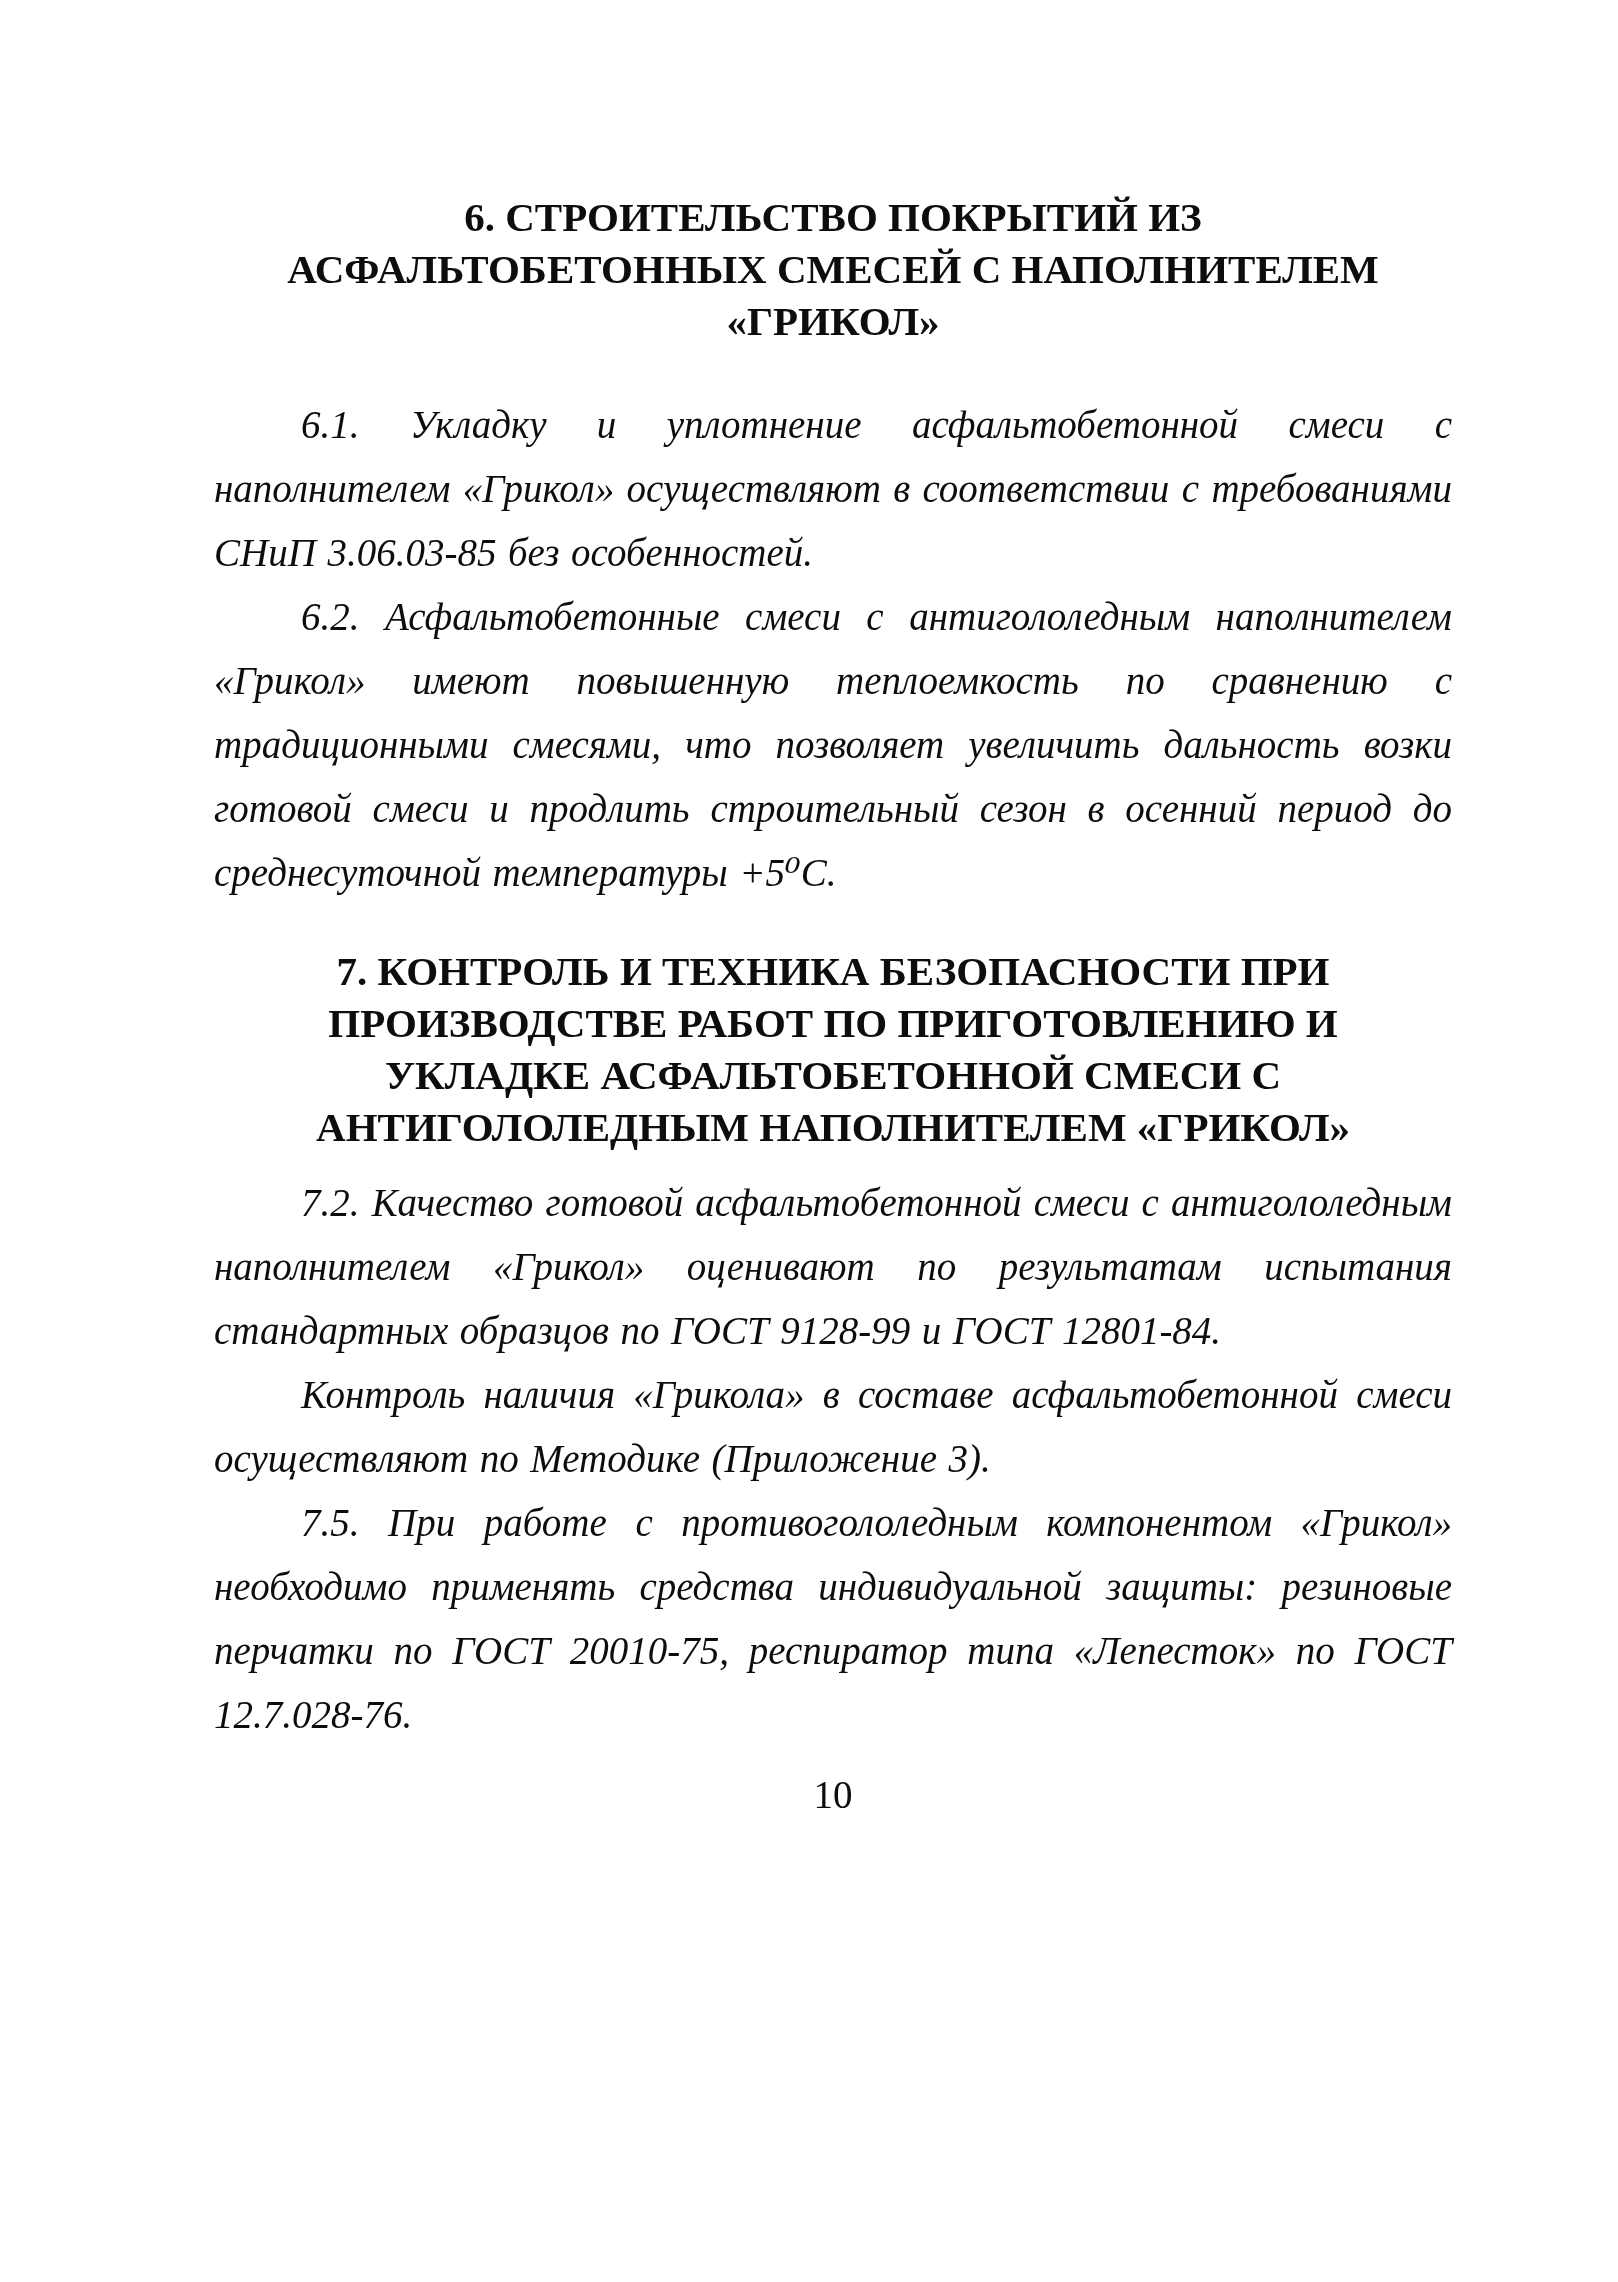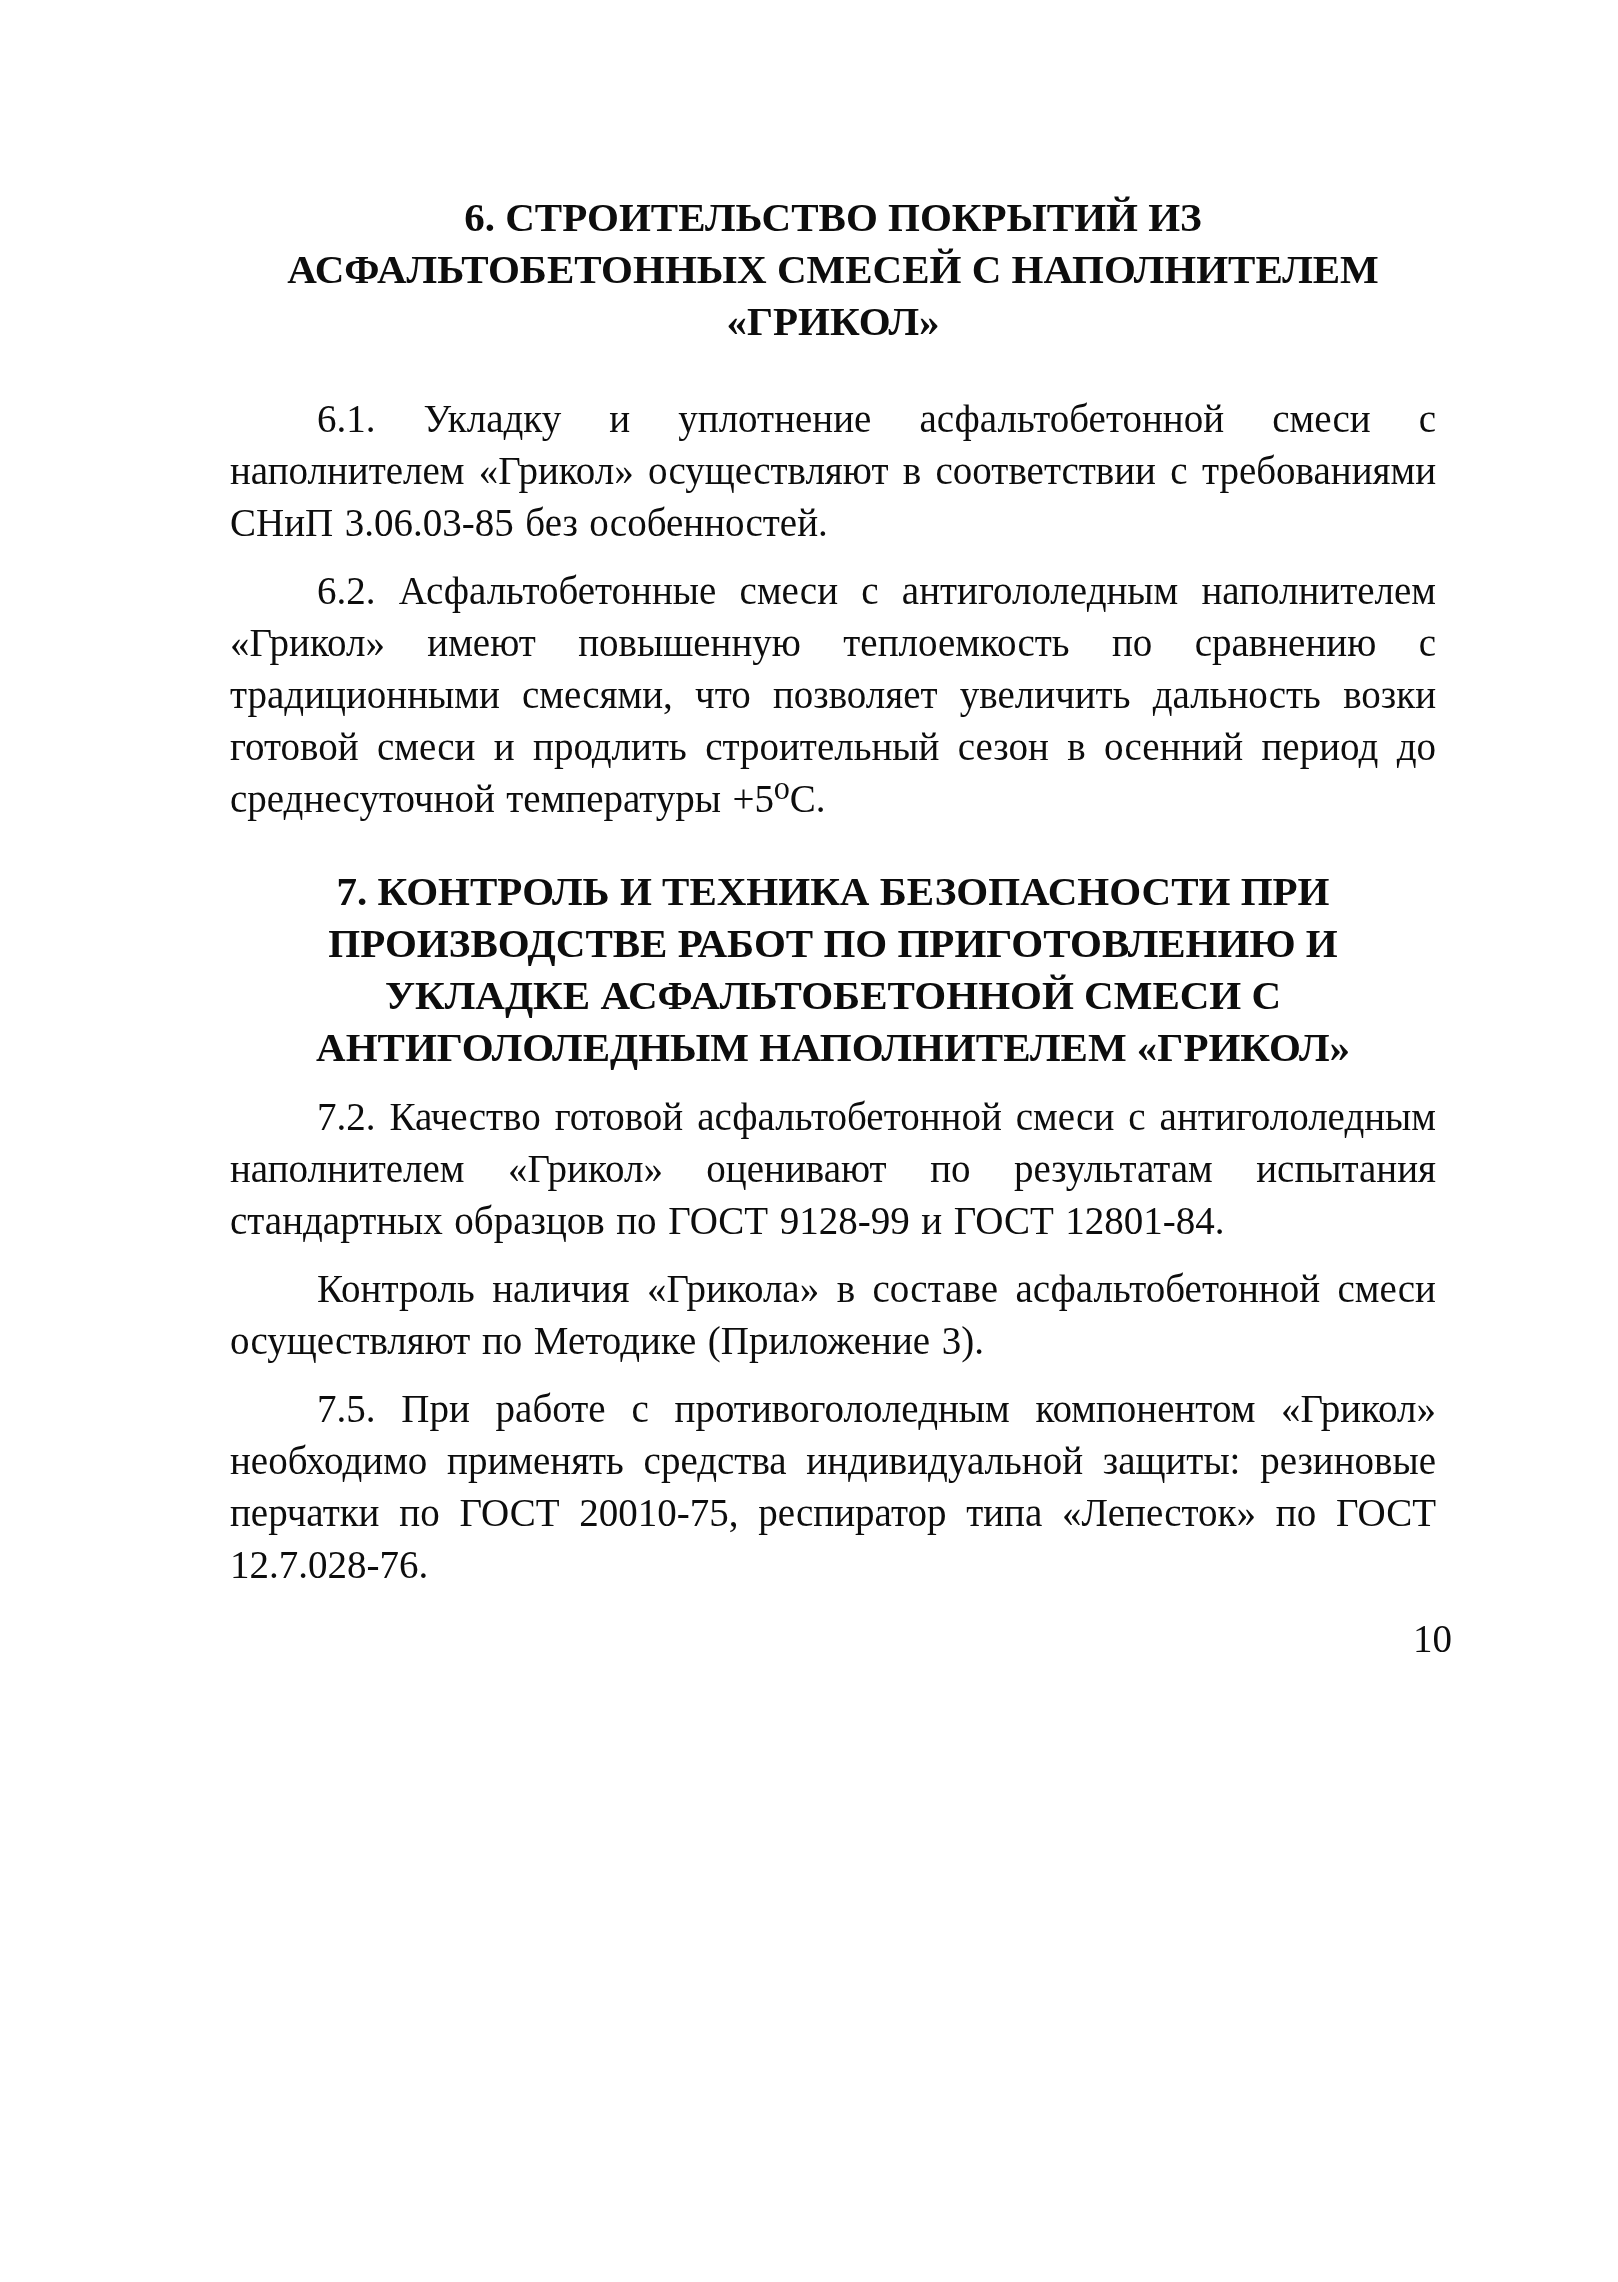--- a/index.html
+++ b/index.html
@@ -36,32 +36,33 @@
   }
   .heading-6 {
     margin-bottom: 46px;
   }
   .heading-7 {
     margin-top: 40px;
     margin-bottom: 18px;
   }
   .para {
     font-size: 39px;
-    line-height: 52px;
+    line-height: 64px;
     text-align: justify;
     text-indent: 87px;
-    margin: 16px;
+    margin: 0;
     word-spacing: 1.8px;
+    font-style: italic;
   }
   .page-number {
     font-size: 39px;
     line-height: 52px;
     margin-top: 22px;
     text-indent: 0;
-    text-align: right;
+    text-align: center;
   }
 </style>
 </head>
 <body>
 
 <div class="page">
 
   <h1 class="section-heading heading-6">6. СТРОИТЕЛЬСТВО ПОКРЫТИЙ ИЗ
 АСФАЛЬТОБЕТОННЫХ СМЕСЕЙ С НАПОЛНИТЕЛЕМ
 «ГРИКОЛ»</h1>

